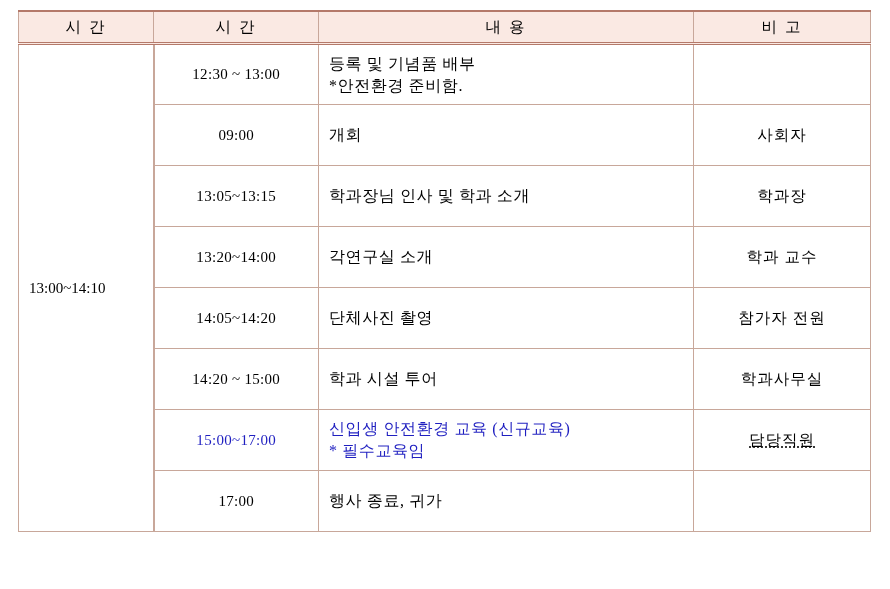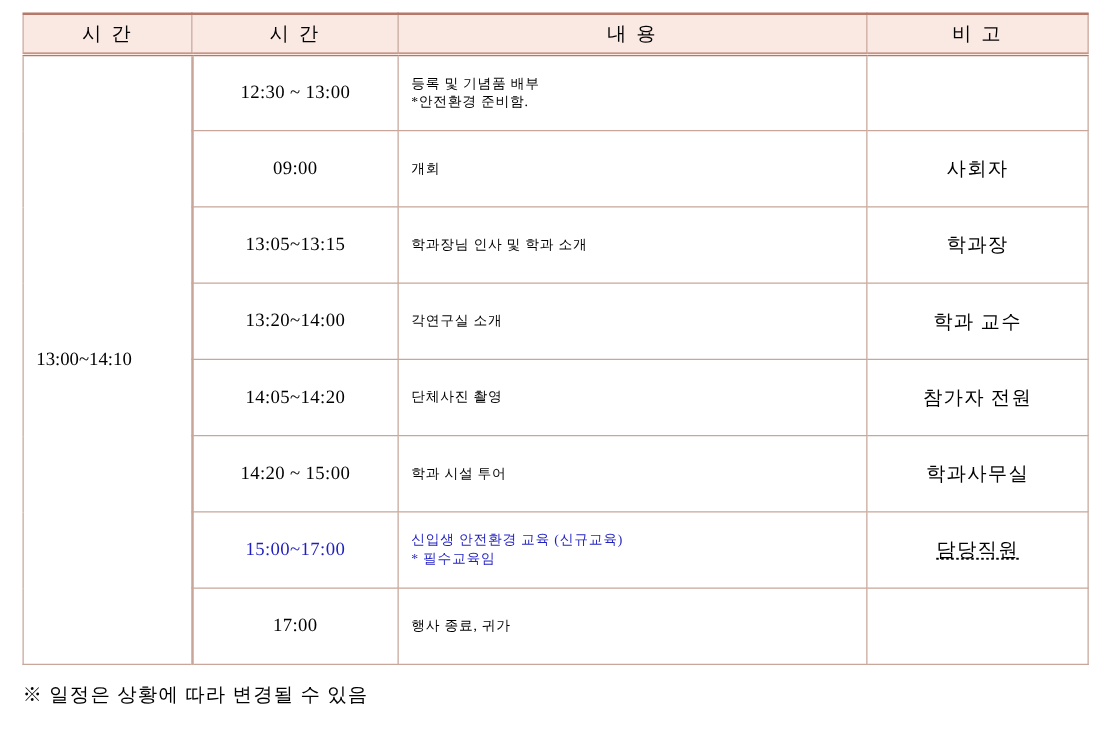--- a/index.html
+++ b/index.html
@@ -60,21 +60,21 @@
     border-right: 2px solid #c8a79a;
     letter-spacing: 0px;
   }
   table.schedule td.time-cell {
     text-align: center;
     font-size: 15px;
     letter-spacing: 0.3px;
   }
   table.schedule td.content-cell {
     text-align: left;
-    font-size: 11px;
+    font-size: 16px;
     line-height: 1.35;
     letter-spacing: 0.6px;
   }
   table.schedule td.note-cell {
     text-align: center;
     font-size: 15.5px;
     letter-spacing: 1px;
   }
   .highlight {
     color: #1f1fc0;
@@ -175,15 +175,14 @@
       <tr>
         <td class="time-cell">17:00</td>
         <td class="content-cell">
           <span class="line2">행사 종료, 귀가</span>
         </td>
         <td class="note-cell"></td>
       </tr>
     </tbody>
   </table>
 
-  <div class="footnote">※ 일정은 상황에 따라 변경될 수 있음</div>
 
 </div>
 
 </body></html>

